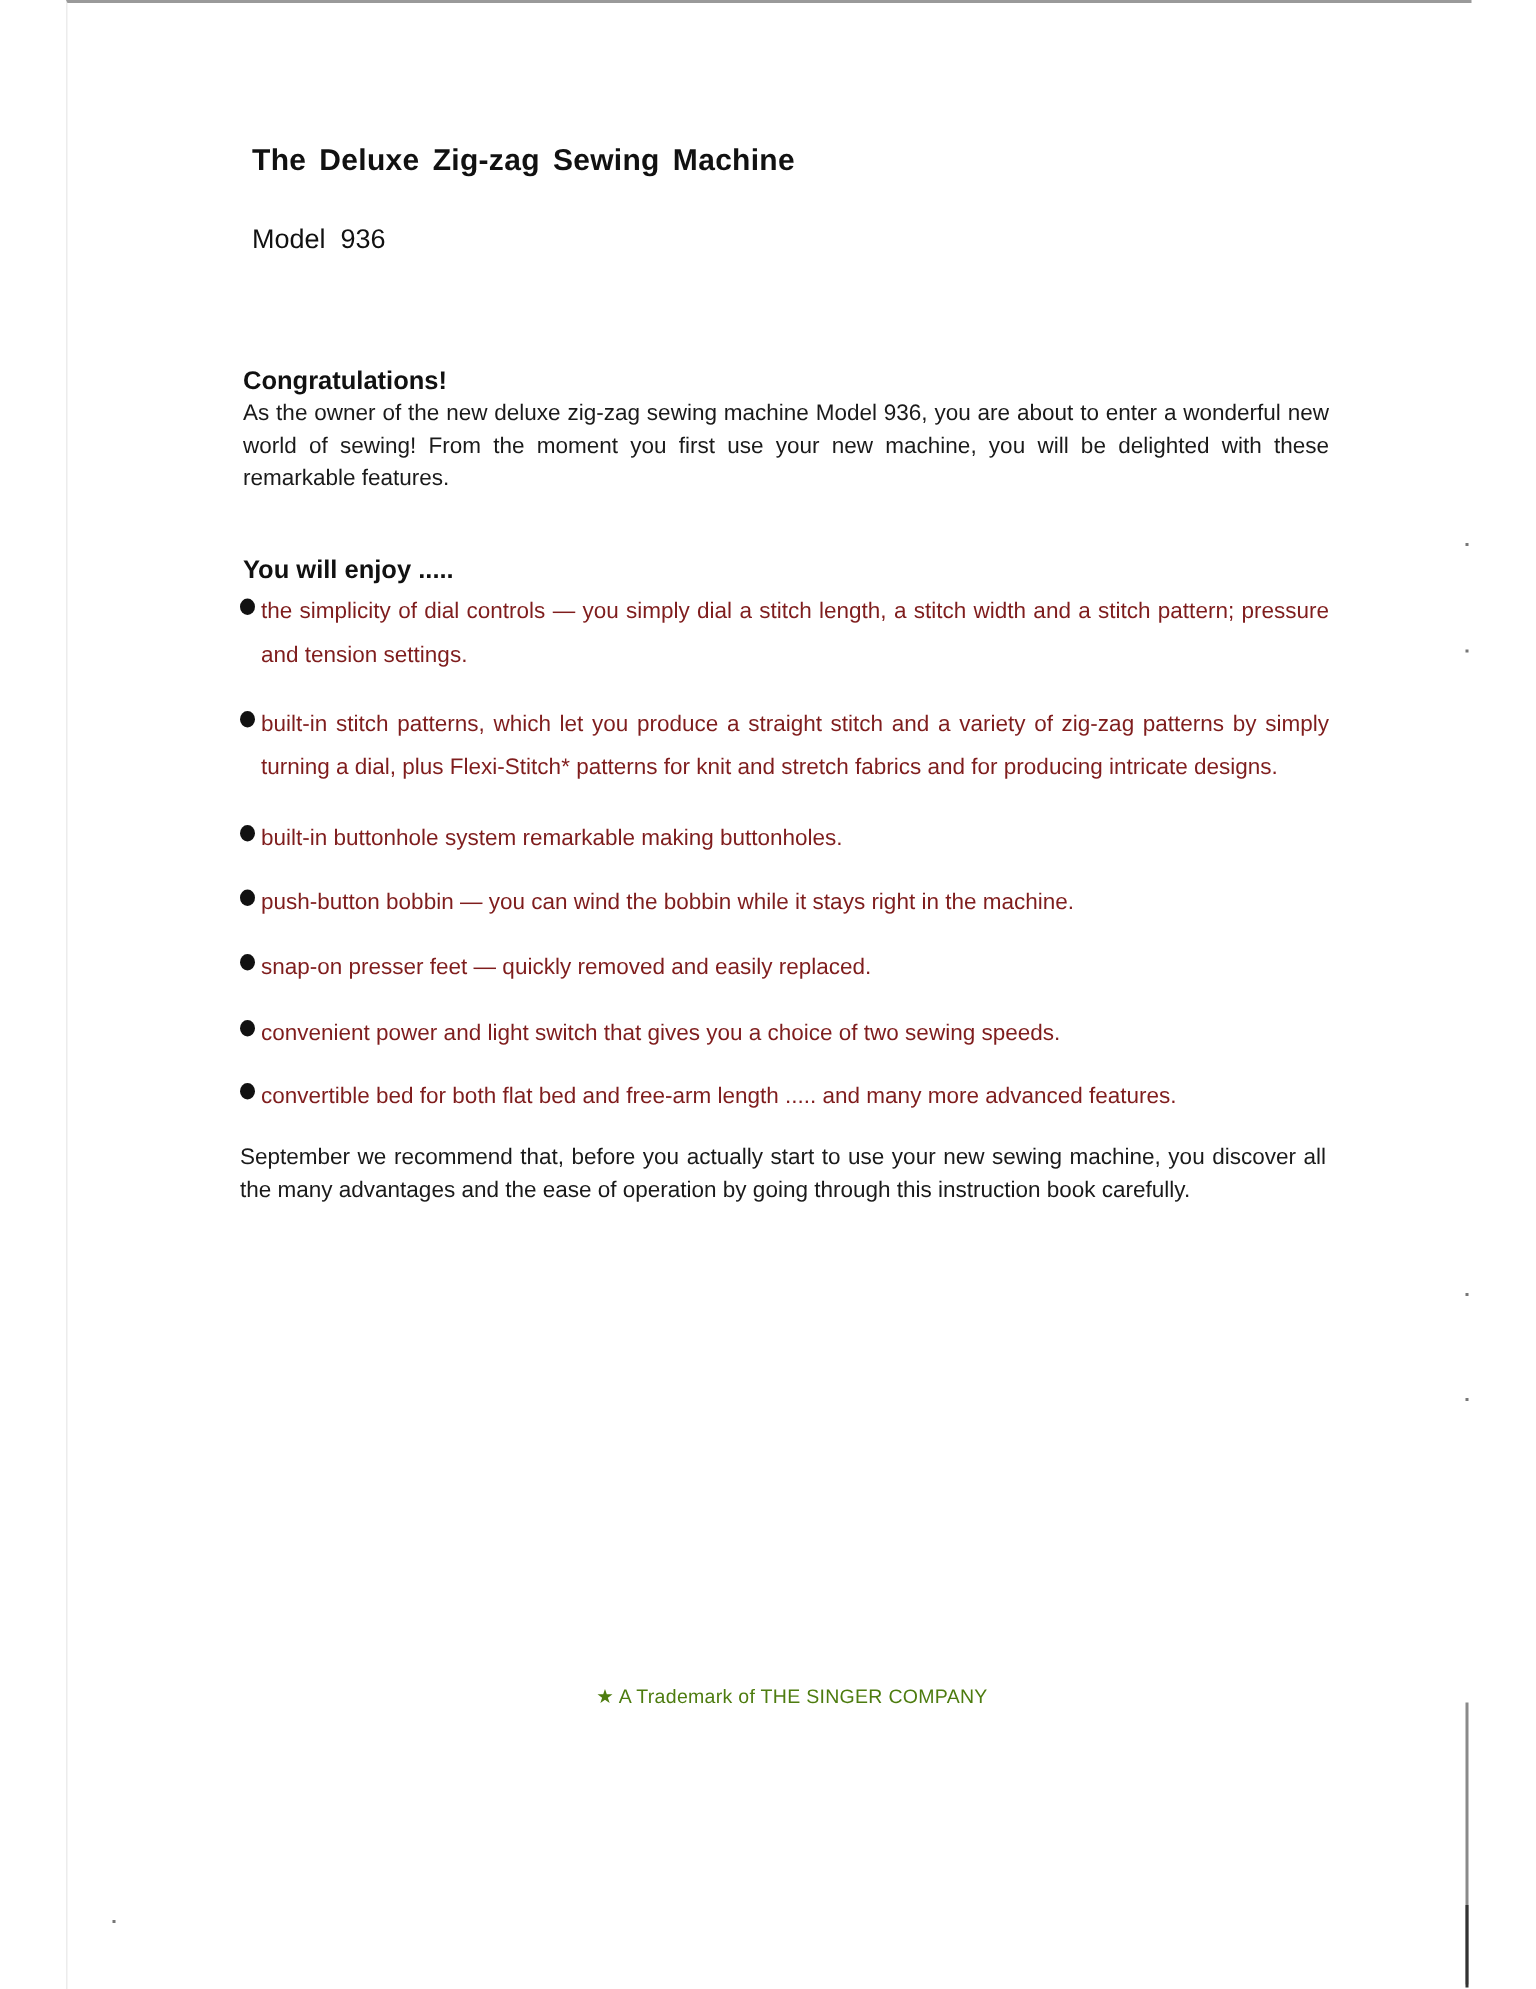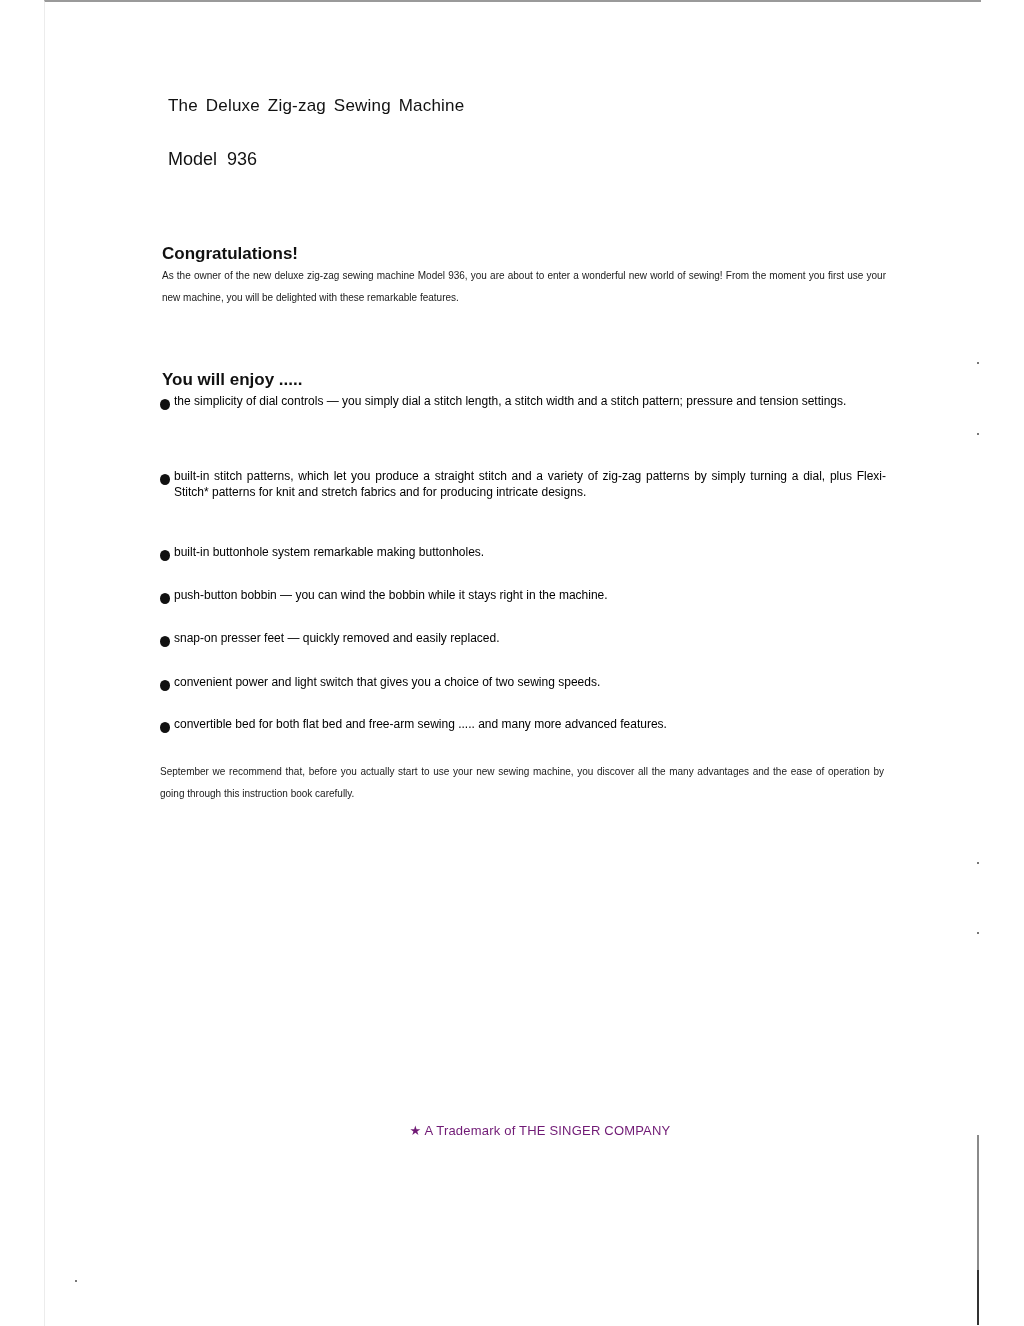--- a/index.html
+++ b/index.html
@@ -4,34 +4,34 @@
 <style>
   html, body { margin: 0; padding: 0; background: #ffffff; }
   body { width: 1024px; height: 1326px; position: relative; overflow: hidden;
          font-family: "Liberation Sans", sans-serif; color: #111; }
   .page { position: absolute; left: 44px; top: 0; width: 936px; height: 1324px;
           background: #fff; border-top: 2px solid #9a9a9a; border-left: 1px solid #ececec;
           border-bottom: 1px solid #ececec; }
   .right-rule { position: absolute; left: 977px; top: 1135px; width: 2px; height: 188px; background: #8a8a8a; }
   .right-rule-dark { position: absolute; left: 977px; top: 1270px; width: 2px; height: 55px; background: #333; }
   .speck { position: absolute; width: 2px; height: 2px; background: #777; }
-  .title { position: absolute; left: 168px; top: 96px; font-size: 17px; font-weight: normal;
+  .title { position: absolute; left: 168px; top: 96px; font-size: 20px; font-weight: bold;
            letter-spacing: 0.2px; word-spacing: 3px; }
   .model { position: absolute; left: 168px; top: 149px; font-size: 18px; font-weight: normal;
            word-spacing: 5px; }
   .h2 { position: absolute; left: 162px; font-size: 17px; font-weight: bold; }
-  .para { position: absolute; left: 162px; width: 724px; font-size: 10px; line-height: 21.5px;
+  .para { position: absolute; left: 162px; width: 724px; font-size: 15px; line-height: 21.5px;
           text-align: justify; color: #1a1a1a; }
   .para.last-left { text-align-last: left; }
-  .bullet { position: absolute; left: 160px; width: 726px; font-size: 12px; line-height: 16px;
-            color: #000000; text-align: justify; }
+  .bullet { position: absolute; left: 160px; width: 726px; font-size: 15px; line-height: 29px;
+            color: #7f1d1d; text-align: justify; }
   .bullet .dot { position: absolute; left: 0; top: 6px; width: 10px; height: 11px; border-radius: 50%; background: #111; }
   .bullet .txt { display: block; padding-left: 14px; text-indent: 0; }
-  .footer { position: absolute; left: 380px; top: 1120px; width: 320px; text-align: center;
-            font-size: 13px; line-height: 22px; color: #701a75; letter-spacing: 0.2px; }
+  .footer { position: absolute; left: 368px; top: 1120px; width: 320px; text-align: center;
+            font-size: 13px; line-height: 22px; color: #4d7c0f; letter-spacing: 0.2px; }
   .footer .line { display: block; }
   .copy-mark { display: inline-block; border: 1.5px solid #111; border-radius: 50%;
                width: 14px; height: 14px; line-height: 14px; font-size: 11px; text-align: center; margin: 0 1px; vertical-align: -2px; }
 </style>
 </head>
 <body>
 
 <div class="page"></div>
 <div class="right-rule"></div>
 <div class="right-rule-dark"></div>
@@ -68,20 +68,20 @@
 <div class="bullet" style="top:630px;">
   <span class="dot"></span>
   <span class="txt">snap-on presser feet — quickly removed and easily replaced.</span>
 </div>
 <div class="bullet" style="top:674px;">
   <span class="dot"></span>
   <span class="txt">convenient power and light switch that gives you a choice of two sewing speeds.</span>
 </div>
 <div class="bullet" style="top:716px;">
   <span class="dot"></span>
-  <span class="txt">convertible bed for both flat bed and free-arm sewing ..... and many more advanced features.</span>
+  <span class="txt">convertible bed for both flat bed and free-arm length ..... and many more advanced features.</span>
 </div>
 
 <div class="para last-left" style="top:761px; left:160px; width:724px;">September we recommend that, before you actually start to use your new sewing machine, you discover all the many advantages and the ease of operation by going through this instruction book carefully.</div>
 
 <div class="footer">
   <span class="line">★ A Trademark of THE  SINGER COMPANY</span>
 </div>
 
 </body></html>

